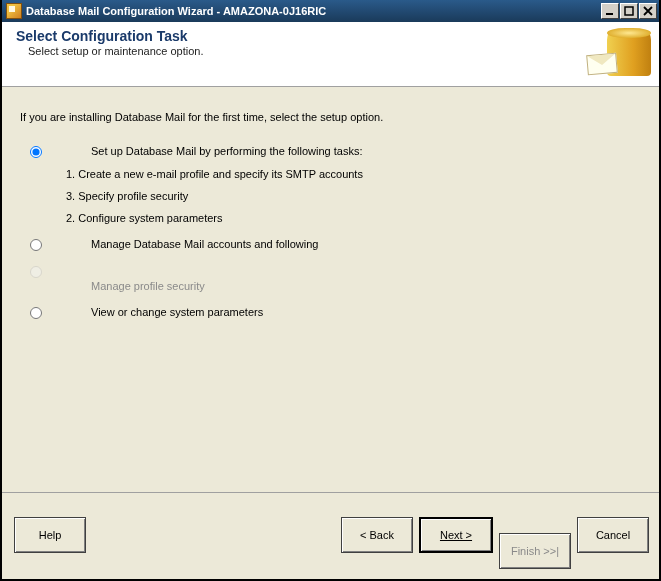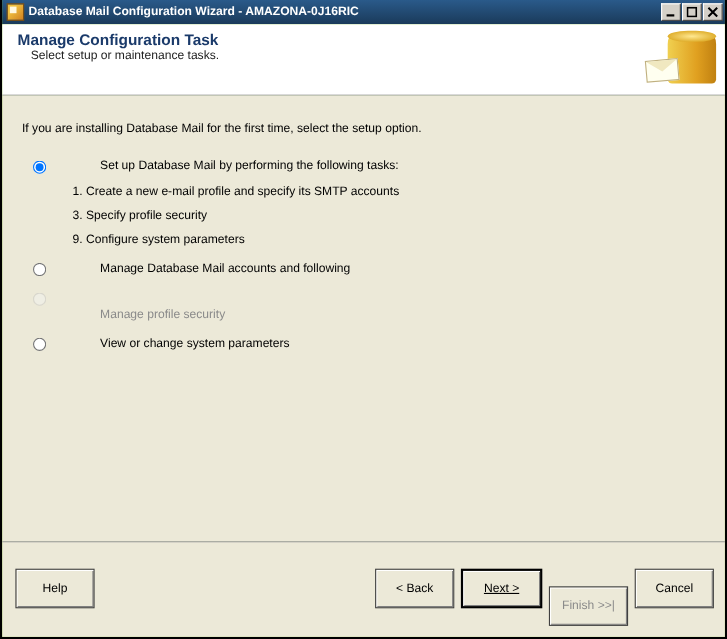--- a/index.html
+++ b/index.html
@@ -11,21 +11,21 @@
       height: 581px;
       overflow: hidden;
     }
     .window {
       width: 661px;
       height: 581px;
       border: 2px solid #000;
       border-top: none;
       display: flex;
       flex-direction: column;
-      background: #84cc16;
+      background: #701a75;
     }
     .titlebar {
       height: 22px;
       background: linear-gradient(to bottom, #2a5a8a 0%, #1a3a5a 100%);
       color: #fff;
       display: flex;
       align-items: center;
       padding: 0 2px 0 4px;
       font-size: 11px;
       font-weight: bold;
@@ -200,42 +200,42 @@
       <div class="ctrl">
         <svg width="10" height="10">
             <path d="M1 1 L9 9 M9 1 L1 9" stroke="#000" stroke-width="1.8"></path>
           </svg>
       </div>
     </div>
   </div>
 
   <div class="header">
     <div class="heading-block">
-      <div class="page-title">Manage Configuration Task</div>
-      <div class="page-subtitle">Select setup or maintenance tasks.</div>
+      <div class="page-title">Select Configuration Task</div>
+      <div class="page-subtitle">Select setup or maintenance option.</div>
     </div>
     <div class="logo">
       <div class="cyl"></div>
       <div class="env"></div>
     </div>
   </div>
 
   <div class="content">
     <div class="intro-text">If you are installing Database Mail for the first time, select the setup option.</div>
 
     <div class="options">
 
       <div class="option-row">
         <input type="radio" name="cfg" checked="" style="">
         <label>Set up Database Mail by performing the following tasks:</label>
       </div>
       <div class="sub-list">
         <div class="sub-item">1. Create a new e-mail profile and specify its SMTP accounts</div>
         <div class="sub-item">3. Specify profile security</div>
-        <div class="sub-item">9. Configure system parameters</div>
+        <div class="sub-item">2. Configure system parameters</div>
       </div>
 
       <div class="option-row">
         <input type="radio" name="cfg" style="">
         <label>Manage Database Mail accounts and following</label>
       </div>
 
       <div class="option-row disabled">
         <input type="radio" name="cfg" disabled="" style="">
         <label>Manage profile security</label>

